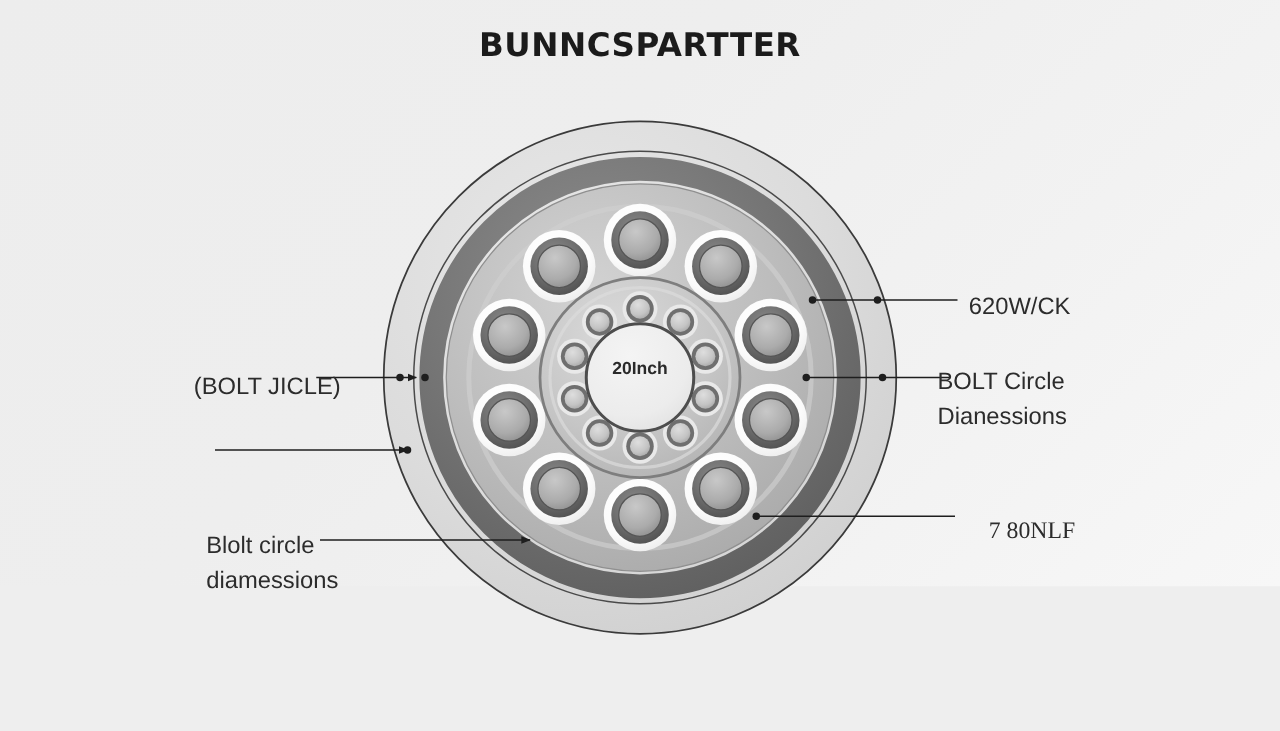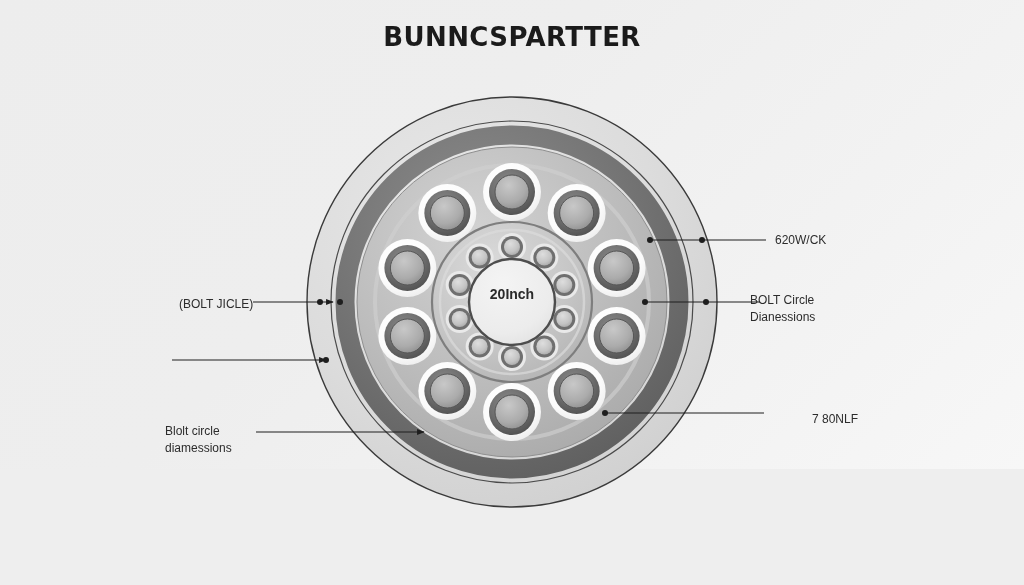--- a/index.html
+++ b/index.html
@@ -36,21 +36,21 @@
     text-align: center;
     font-size: 26px;
     font-weight: bold;
     letter-spacing: 0.4px;
     color: #1b1b1b;
     font-family: "DejaVu Sans", sans-serif;
   }
   .annotation {
     position: absolute;
     font-family: "Liberation Sans", sans-serif;
-    font-size: 12px;
+    font-size: 19px;
     color: #2c2c2c;
     line-height: 1.45;
     white-space: pre;
   }
   .annotation.left {
     text-align: left;
   }
   .hub-text {
     position: absolute;
     left: 462px;
@@ -272,20 +272,20 @@
         <circle cx="645" cy="302" r="3" fill="#1e1e1e"></circle>
         <circle cx="706" cy="302" r="3" fill="#1e1e1e"></circle>
         <line x1="605" y1="413" x2="764" y2="413" stroke="#1e1e1e" stroke-width="1.1"></line>
         <circle cx="605" cy="413" r="3" fill="#1e1e1e"></circle>
       </g>
   </svg>
 
   <div class="hub-text">20Inch</div>
 
   <div id="annotation-layer">
-      <div class="annotation left" style="left: 155px; top: 296px; margin-left: 24px;"><div>(BOLT JICLE)</div></div>
+      <div class="annotation left" style="left: 155px; top: 296px;"><div>(BOLT JICLE)</div></div>
       <div class="annotation left" style="left: 165px; top: 423px;"><div>Blolt circle</div><div>diamessions</div></div>
       <div class="annotation right" style="left: 775px; top: 232px;"><div>620W/CK</div></div>
       <div class="annotation right" style="left: 750px; top: 292px;"><div>BOLT Circle</div><div>Dianessions</div></div>
-      <div class="annotation right" style="left: 812px; top: 411px;"><div>7 80NLF</div></div>
+      <div class="annotation right" style="left: 791px; top: 411px; font-family: Liberation Serif, serif;"><div>7 80NLF</div></div>
     </div>
 
 </div>
 
 </body></html>

